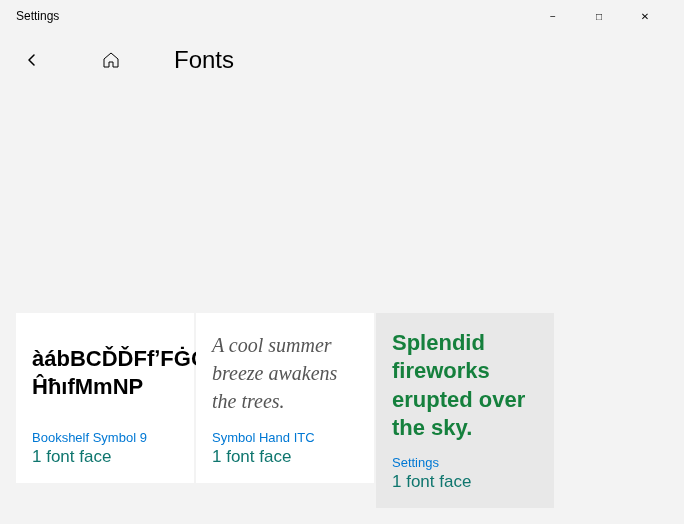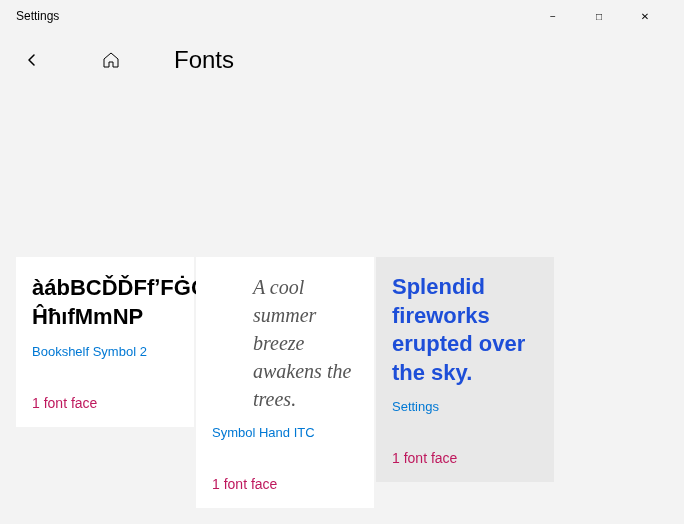--- a/index.html
+++ b/index.html
@@ -142,46 +142,44 @@
     }
 
     .font-card-name {
       font-size: 13px;
       color: #0078d4;
       text-decoration: none;
       margin-bottom: 2px;
     }
 
     .font-card-count {
-      font-size: 14px;
-      color: #be185d;
-      margin-top: 34px;
+      font-size: 17px;
+      color: #0f766e;
     }
 
     
     .preview-bookshelf {
       font-size: 22px;
       line-height: 1.3;
       color: #000;
       font-weight: bold;
     }
 
     .preview-bradley {
       font-size: 20px;
       line-height: 1.4;
       color: #555;
       font-style: italic;
       font-family: cursive, Georgia, serif;
-      margin-left: 41px;
     }
 
     .preview-britannic {
       font-size: 22px;
       font-weight: 900;
-      color: #1d4ed8;
+      color: #15803d;
       line-height: 1.3;
       font-family: 'Arial Black', Impact, sans-serif;
     }
 
     
     .spacer {
       flex: 1;
     }
   </style>
 </head>
@@ -216,21 +214,21 @@
   <div class="spacer"></div>
 
   <div class="font-grid">
 
     <div class="font-card">
       <div class="font-preview">
         <div class="preview-bookshelf">
           àábBCĎĎFfʼFĠĠ<br>ĤħıfMmNP
         </div>
       </div>
-      <a class="font-card-name">Bookshelf Symbol 2</a>
+      <a class="font-card-name">Bookshelf Symbol 9</a>
       <span class="font-card-count">1 font face</span>
     </div>
 
     <div class="font-card">
       <div class="font-preview">
         <div class="preview-bradley">
           A cool summer breeze awakens the trees.
         </div>
       </div>
       <a class="font-card-name">Symbol Hand ITC</a>

